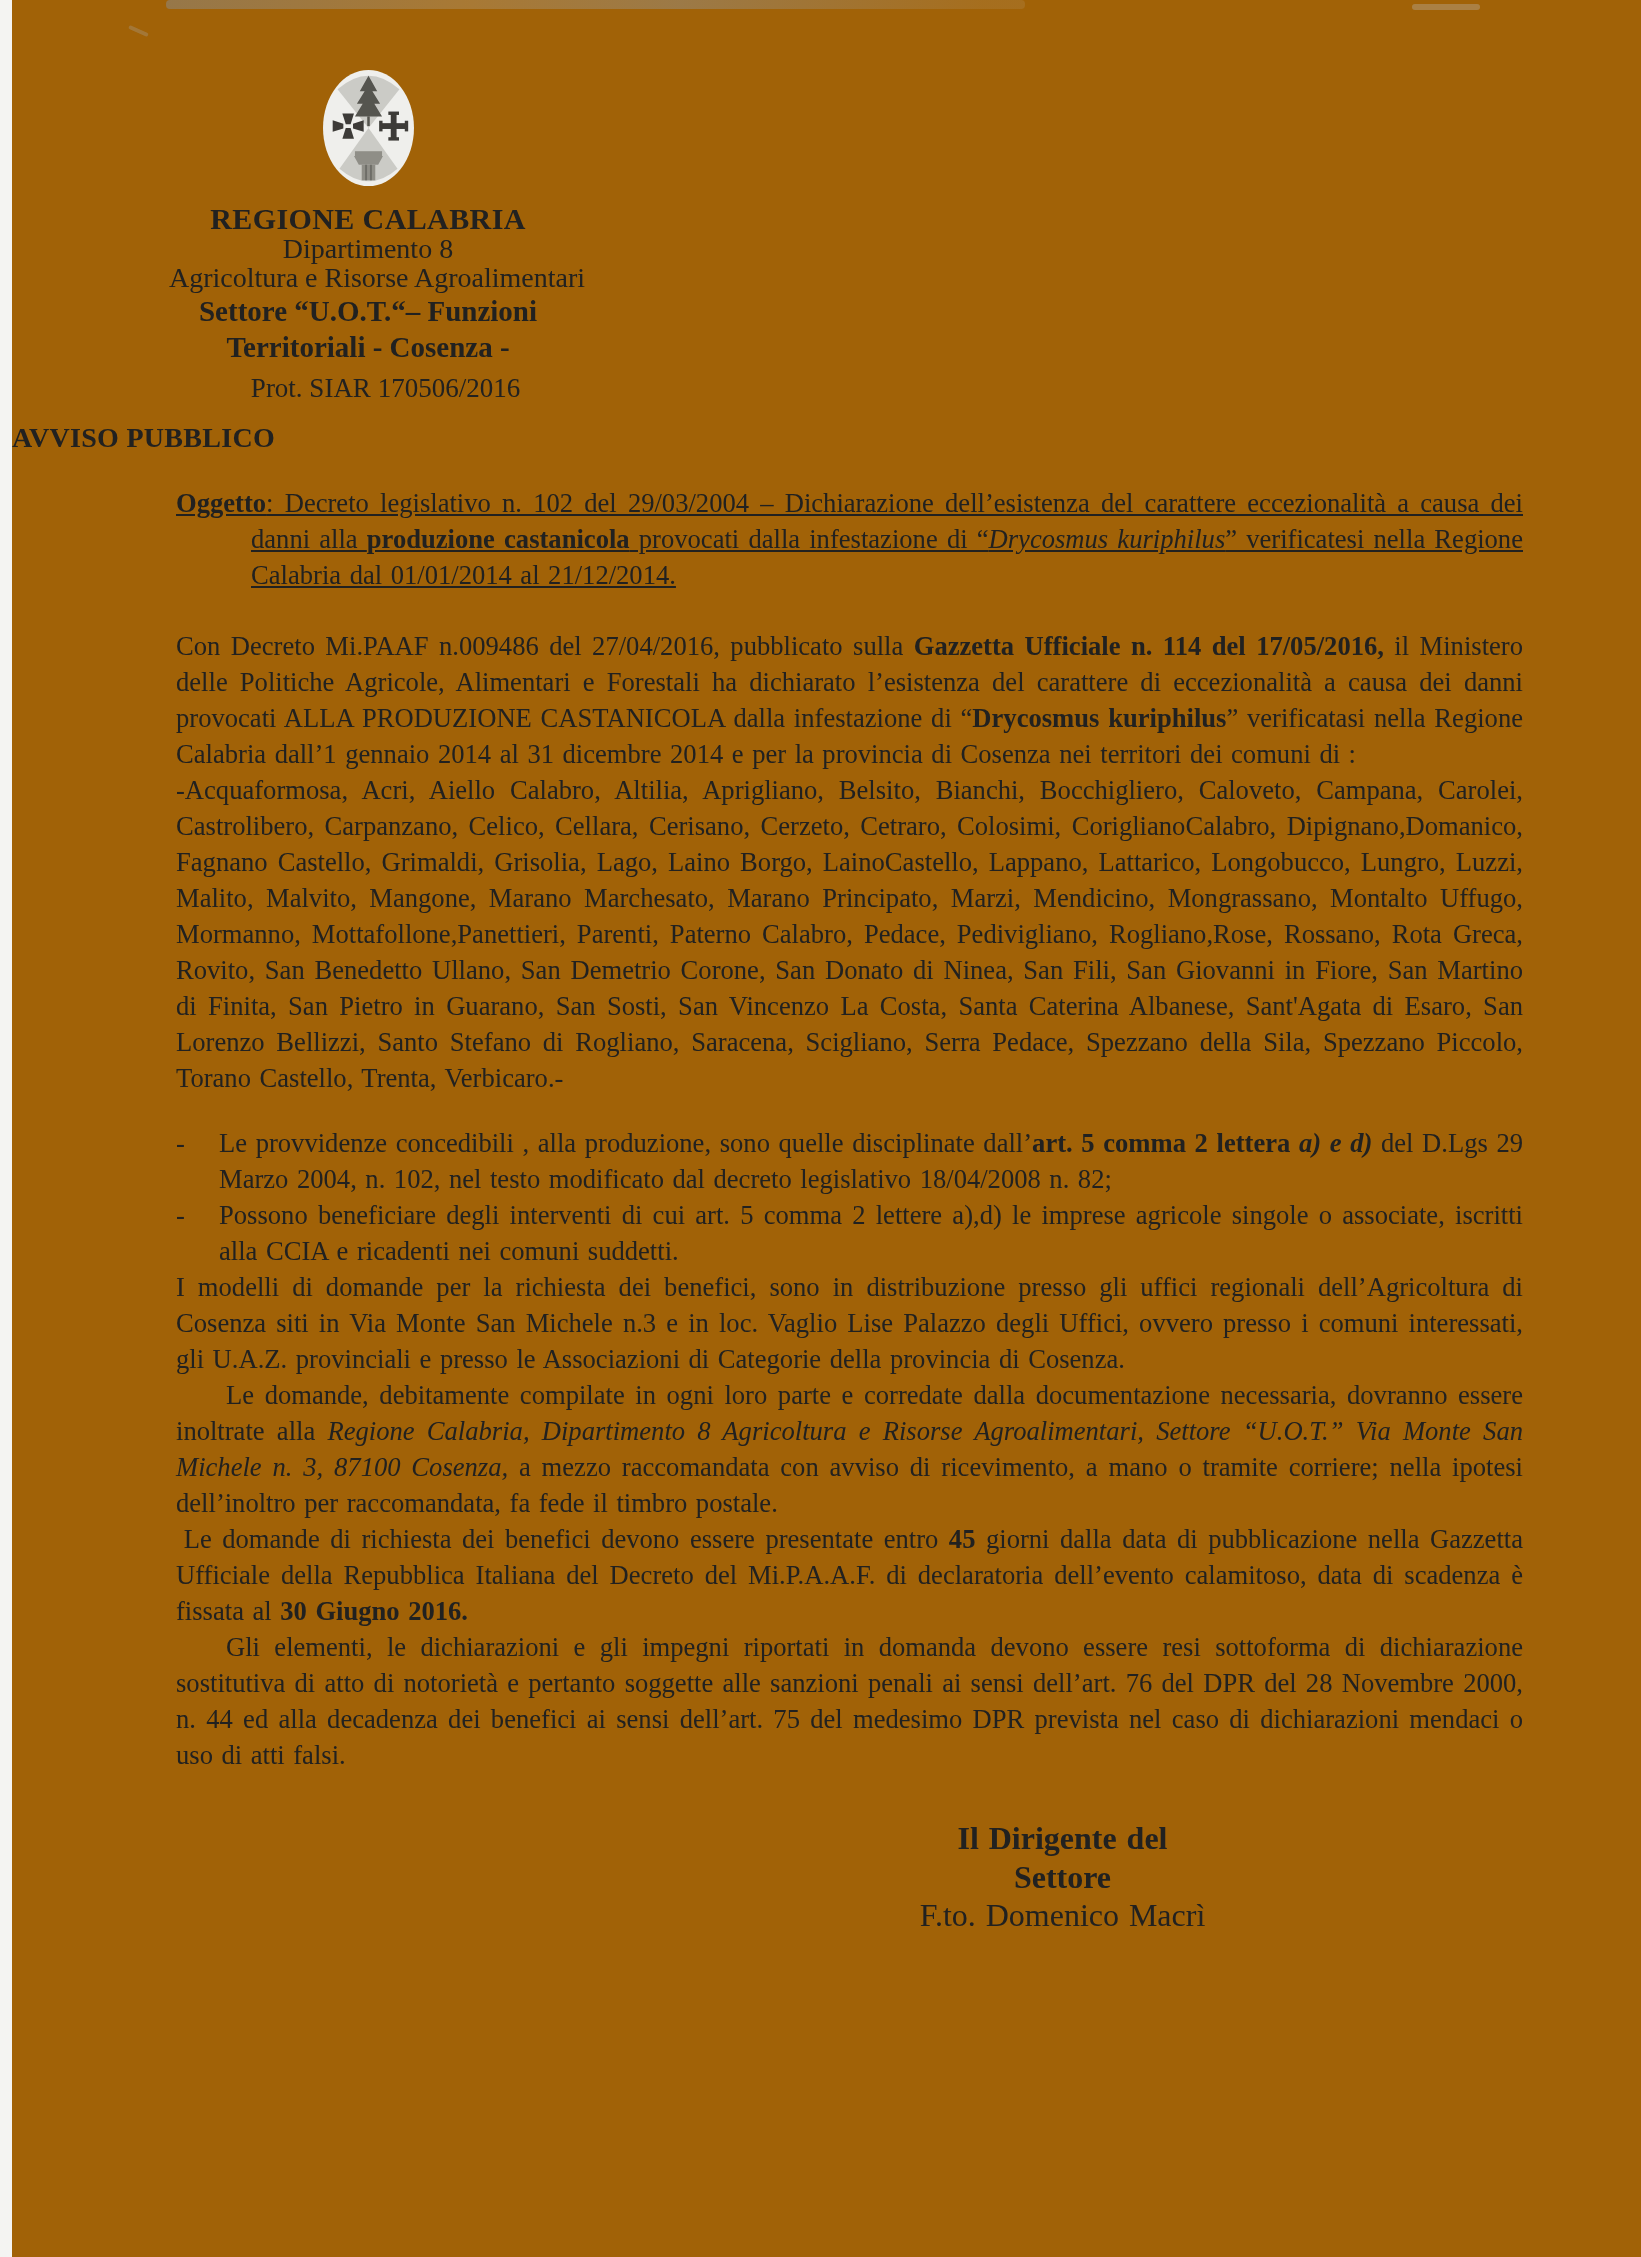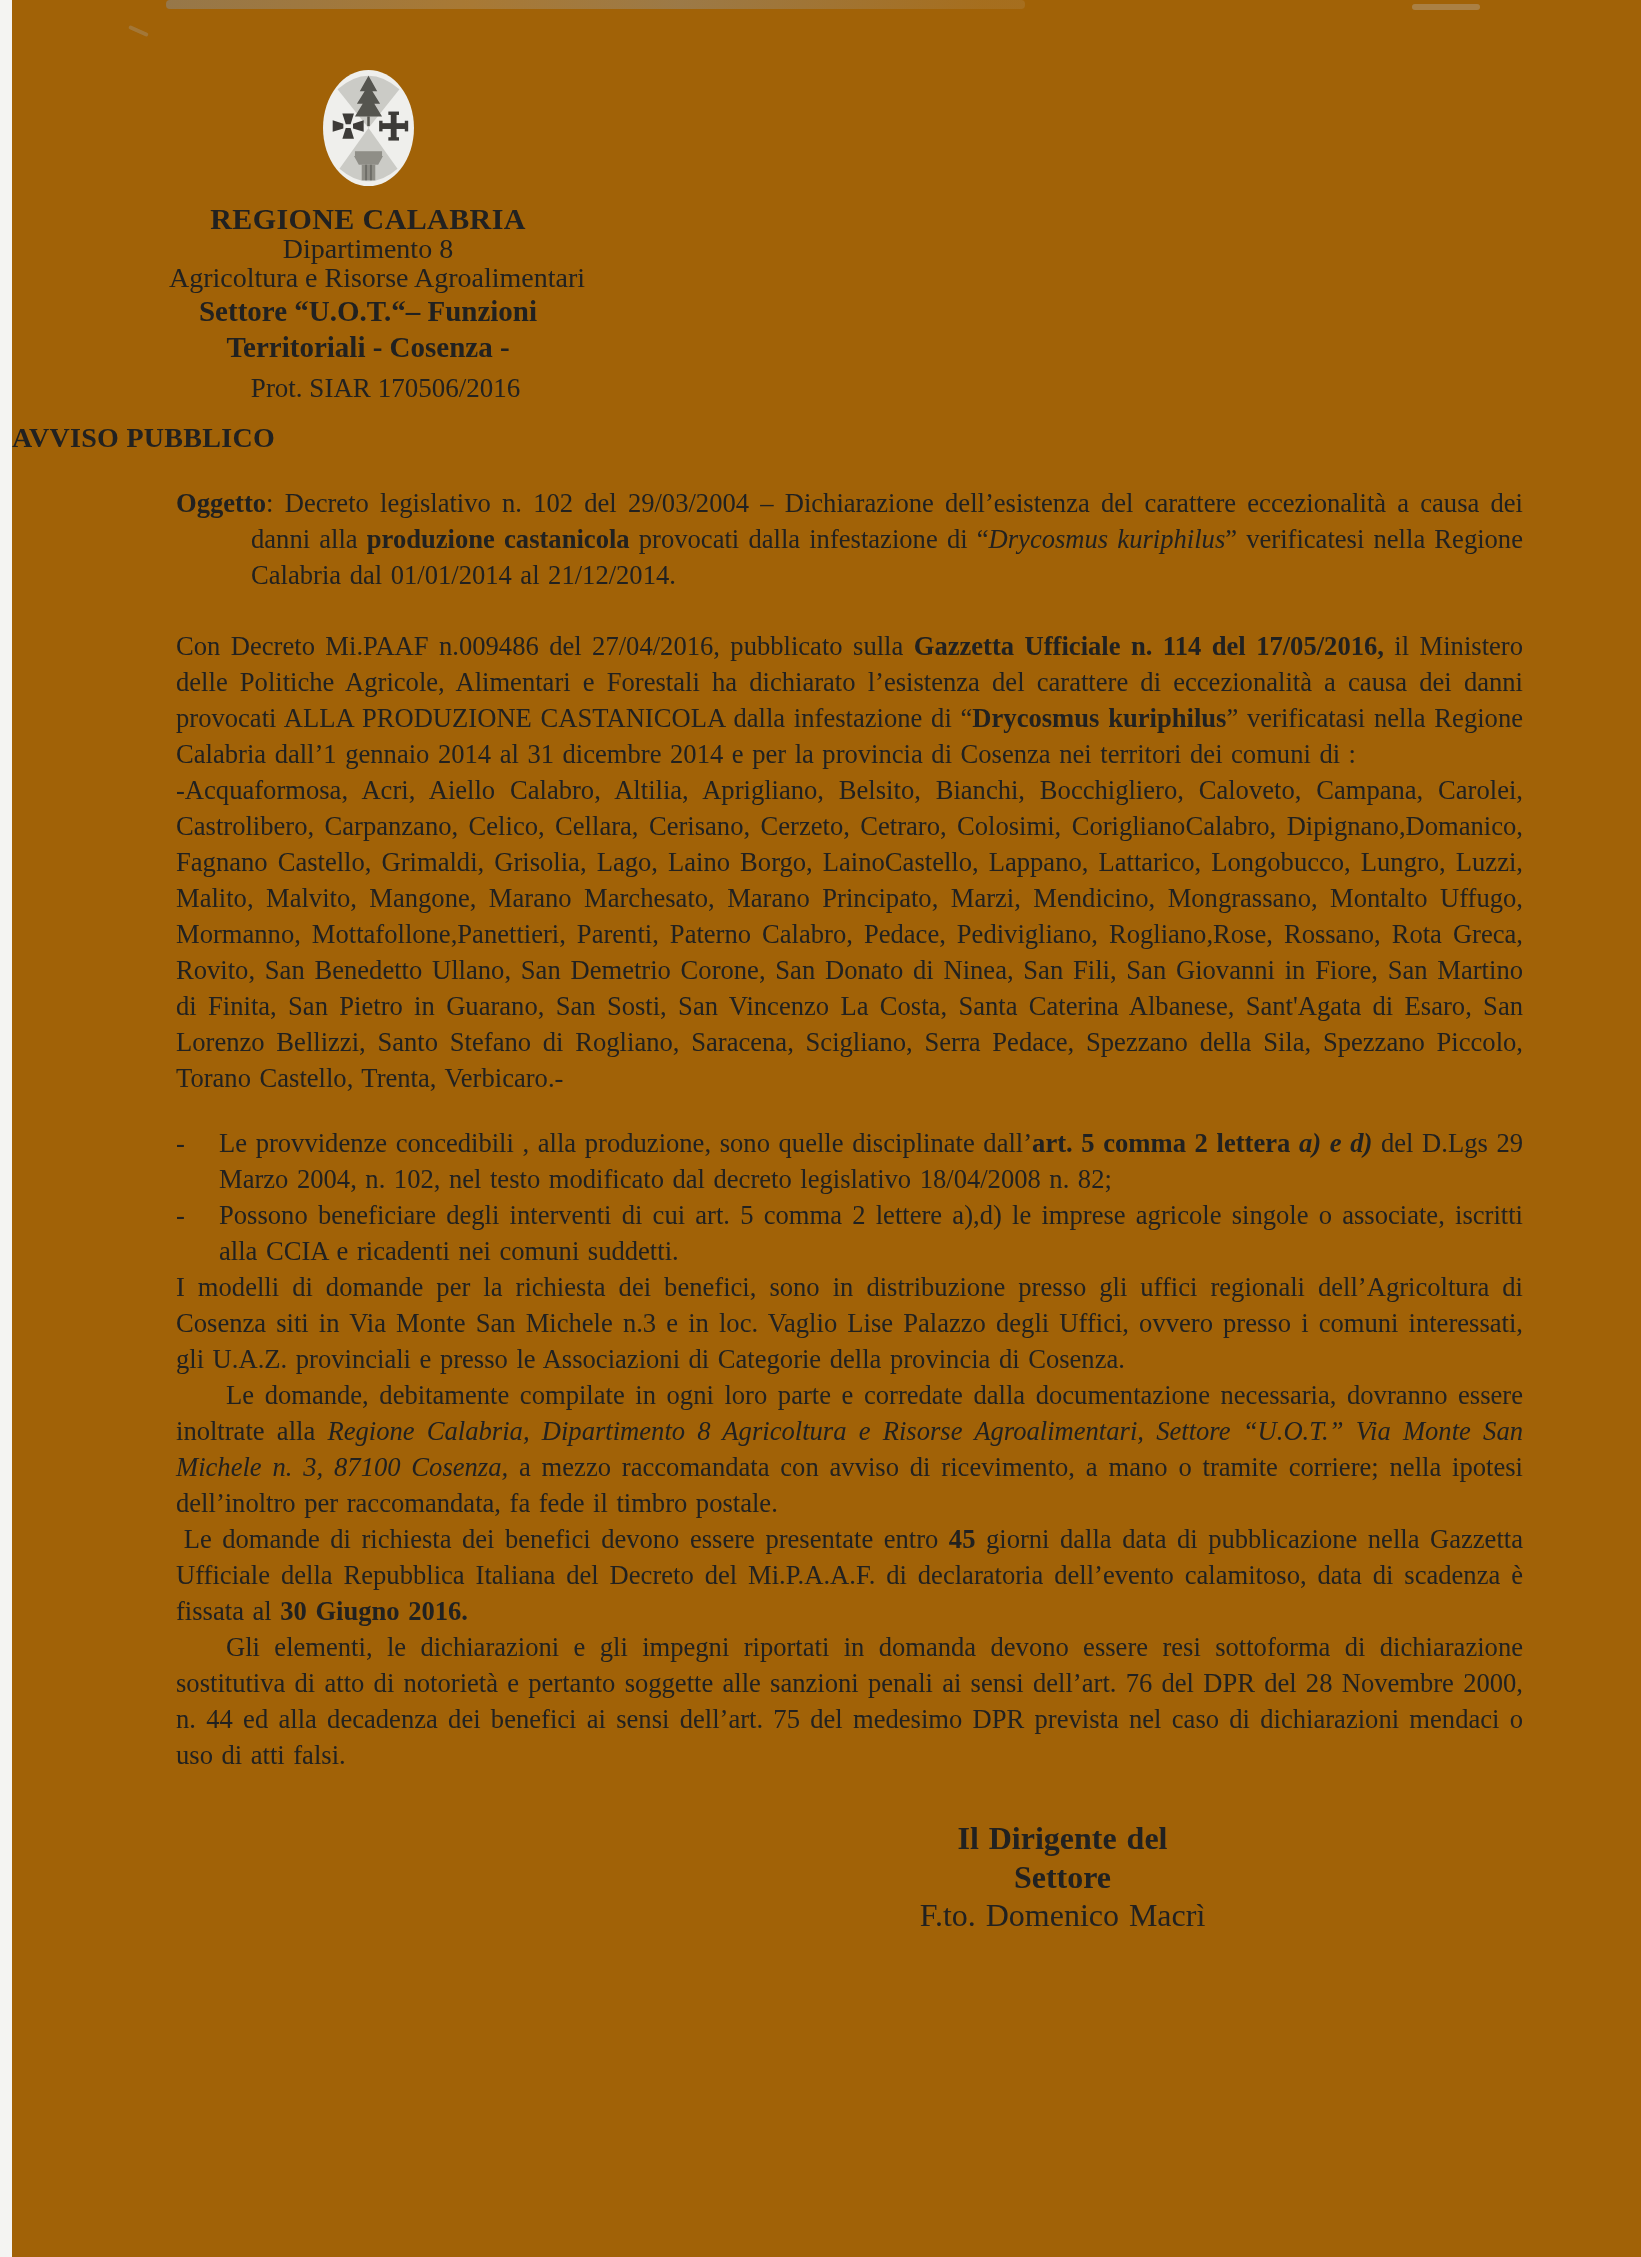--- a/index.html
+++ b/index.html
@@ -39,21 +39,21 @@
   .doc-title{
     position:absolute;top:422px;left:0;width:1641px;margin:0;
     text-align:left;font-size:28px;font-weight:bold;letter-spacing:0.3px;
   }
   
   .content{
     position:absolute;top:485px;left:164px;width:1347px;
     font-size:26.6px;line-height:36px;text-align:justify;word-spacing:1.9px;
   }
   .content p{margin:0;}
-  .subject{padding-left:75px;text-indent:-75px;margin-bottom:35px !important;}
+  .subject{padding-left:75px;text-indent:-75px;margin-bottom:35px !important;text-decoration:underline;}
   .bullets{margin-top:29px;}
   .bullet{display:flex;}
   .bullet .dash{flex:0 0 43px;}
   .bullet p{flex:1;}
   .ind{text-indent:50px;}
   .ind-sm{text-indent:7.7px;}
   .b{font-weight:bold;}
   .i{font-style:italic;}
   .signature{margin:46px 0 0 736px;width:301px;text-align:center;}
   .sig-role{font-size:32px;font-weight:bold;line-height:39px;}

